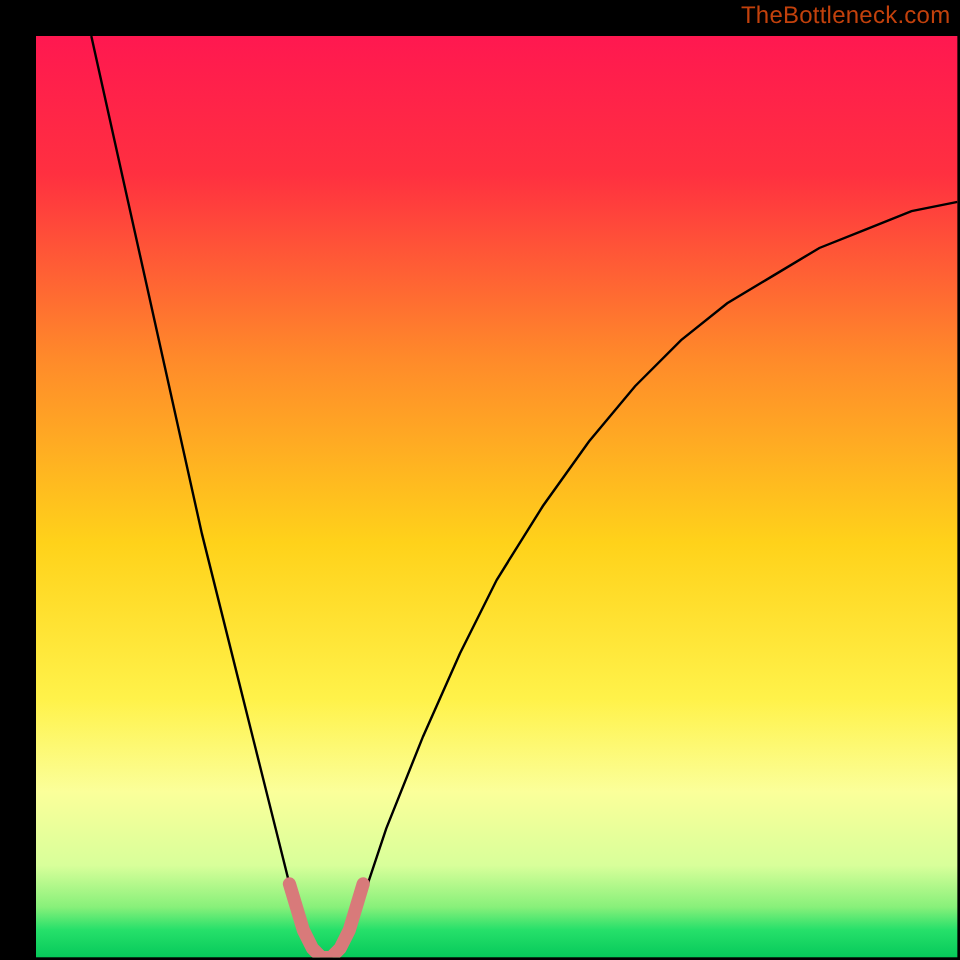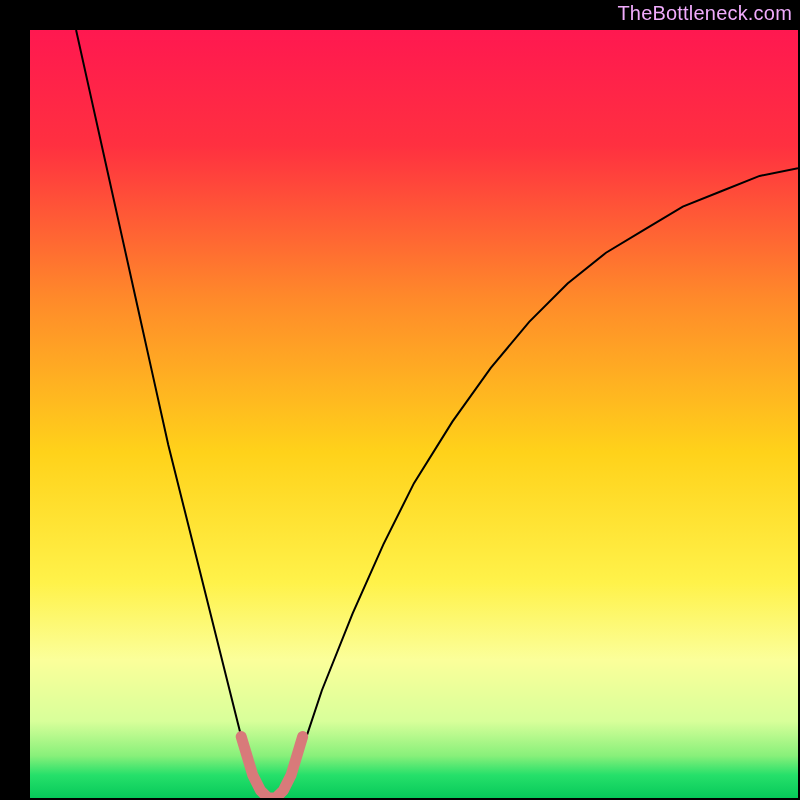--- a/index.html
+++ b/index.html
@@ -14,21 +14,21 @@
   .frame {
     width: 800px;
     height: 800px;
     background: #000;
     position: relative;
   }
   .watermark {
     position: absolute;
     top: 2px;
     right: 8px;
-    color: #f0abfc;
+    color: #c2410c;
     font-size: 20px;
     font-weight: 500;
     letter-spacing: 0.2px;
     z-index: 5;
     user-select: none;
   }
   .plot {
     position: absolute;
     left: 30px;
     top: 30px;

